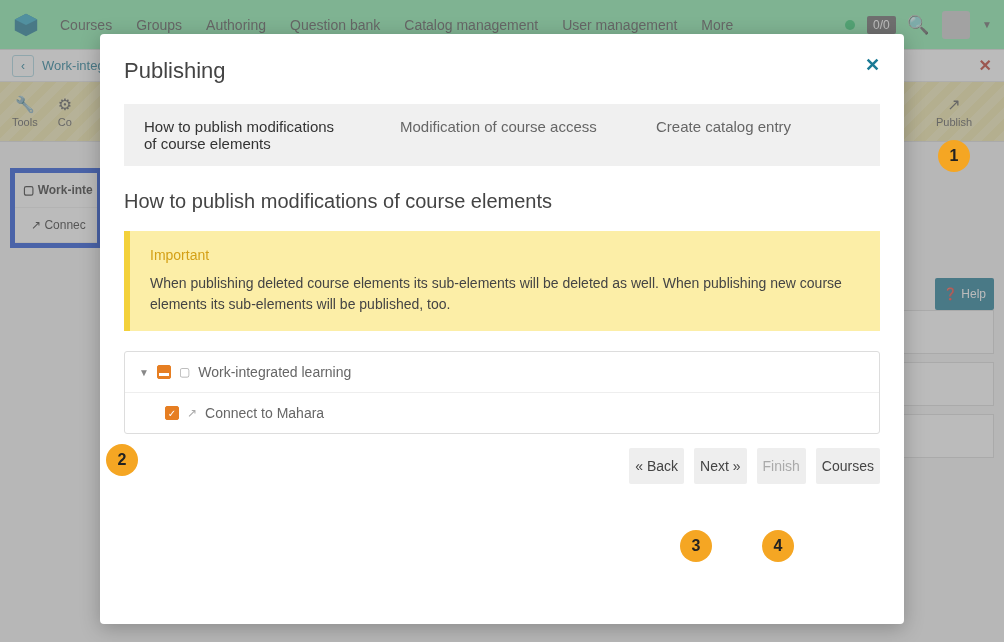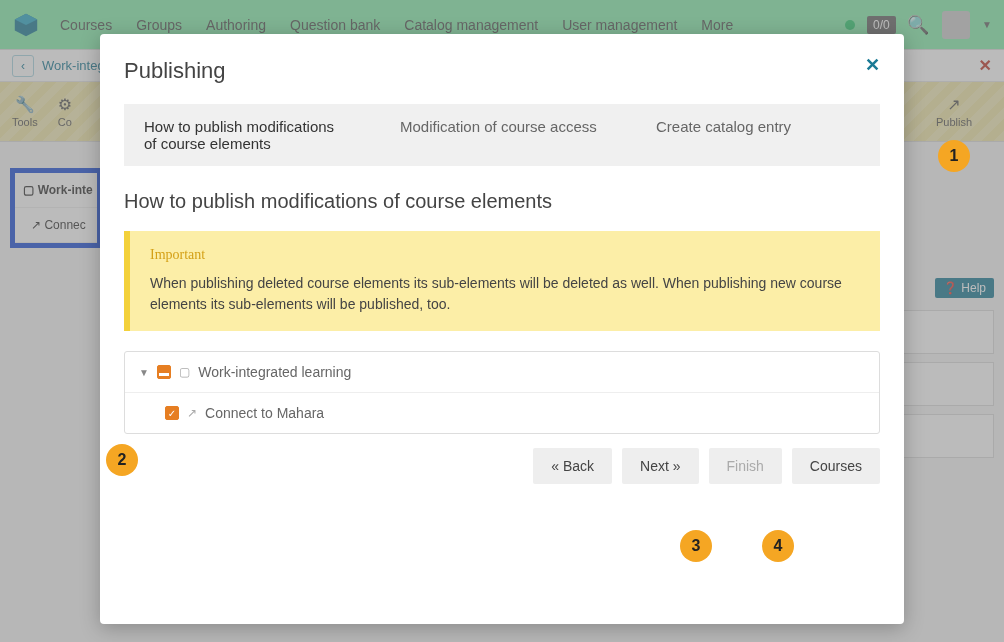--- a/index.html
+++ b/index.html
@@ -28,58 +28,58 @@
 .tool-btn { display: flex; flex-direction: column; align-items: center; font-size: 11px; color: #555; margin-right: 20px; cursor: pointer; }
 .tool-icon { font-size: 16px; margin-bottom: 2px; }
 .publish-btn { margin-left: auto; }
 
 
 .sidebar { position: absolute; left: 10px; top: 168px; width: 92px; background: #fff; border: 5px solid #1d4ed8; }
 .sidebar-item { padding: 10px 8px; border-bottom: 1px solid #eee; font-weight: bold; font-size: 12px; white-space: nowrap; overflow: hidden; }
 .sidebar-item.child { padding-left: 16px; font-weight: normal; }
 
 
-.help-btn { position: absolute; right: 10px; top: 278px; background: #1a7a95; color: #fff; padding: 3px 8px; font-size: 12px; border-radius: 2px; cursor: pointer; }
+.help-btn { position: absolute; right: 10px; top: 278px; background: #1a7a95; color: #fff; padding: 9px 8px; font-size: 12px; border-radius: 2px; cursor: pointer; }
 
 
 .overlay { position: absolute; inset: 0; background: rgba(120,120,120,0.5); }
 .modal { position: absolute; left: 100px; top: 34px; right: 100px; bottom: 18px; background: #fff; border-radius: 4px; box-shadow: 0 4px 20px rgba(0,0,0,0.25); padding: 24px; overflow: auto; }
 .modal-title { font-size: 22px; font-weight: 400; color: #444; margin-bottom: 20px; }
 .modal-close { position: absolute; top: 20px; right: 24px; color: #1a7a95; font-size: 18px; font-weight: bold; cursor: pointer; }
 
 .wizard-steps { display: flex; margin-bottom: 24px; }
 .step { flex: 1; padding: 14px 20px; background: #f0f0f0; color: #666; position: relative; font-size: 15px; }
 .step.active { color: #333; }
 .step:not(:last-child)::after { content: ''; position: absolute; right: -12px; top: 0; width: 0; height: 0; border-top: 24px solid transparent; border-bottom: 24px solid transparent; border-left: 12px solid #f0f0f0; z-index: 1; }
 .step:not(:first-child) { padding-left: 32px; }
 
 .section-title { font-size: 20px; font-weight: 400; color: #444; margin-bottom: 18px; }
 
 .alert { background: #fceea7; border-left: 6px solid #f3d13b; padding: 16px 20px; margin-bottom: 20px; }
-.alert-title { color: #d4a017; font-size: 14px; margin-bottom: 10px; font-family: Liberation Serif, serif; }
+.alert-title { color: #d4a017; font-size: 14px; margin-bottom: 10px; }
 .alert-body { color: #444; font-size: 14px; line-height: 1.5; }
 
 .select-text { margin-bottom: 14px; color: #444; }
 
 .tree { border: 1px solid #ddd; border-radius: 3px; margin-bottom: 14px; }
 .tree-row { padding: 12px 14px; border-bottom: 1px solid #eee; display: flex; align-items: center; gap: 8px; color: #666; }
 .tree-row:last-child { border-bottom: none; }
 .tree-row.child { padding-left: 40px; }
 .tree-caret { font-size: 10px; color: #888; }
 .chk { width: 14px; height: 14px; border: 1px solid #999; border-radius: 2px; display: inline-flex; align-items: center; justify-content: center; font-size: 10px; }
 .chk.partial { background: #e67e22; color: #fff; border-color: #e67e22; }
 .chk.checked { background: #e67e22; color: #fff; border-color: #e67e22; }
 .tree-icon { color: #aaa; font-size: 12px; }
 
 .bulk-actions { display: flex; align-items: center; gap: 14px; margin-bottom: 28px; }
 .bulk-actions label { display: flex; align-items: center; gap: 4px; color: #1a7a95; cursor: pointer; font-size: 14px; }
 .bulk-actions input { margin: 0; }
 
 .modal-actions { display: flex; gap: 10px; justify-content: flex-end; }
-.btn { background: #eee; border: none; padding: 10px 18px; cursor: pointer; font-size: 14px; color: #444; border-radius: 2px; }
+.btn { background: #eee; border: none; padding: 10px 6px; cursor: pointer; font-size: 14px; color: #444; border-radius: 2px; }
 .btn.disabled { color: #aaa; cursor: default; }
 
 
 .marker { position: absolute; width: 32px; height: 32px; background: #f5a623; border-radius: 50%; display: flex; align-items: center; justify-content: center; font-weight: bold; font-size: 16px; color: #222; z-index: 100; }
 
 
 .content-panel { position: absolute; right: 10px; top: 310px; width: 570px; }
 .panel-row { height: 44px; border: 1px solid #ddd; background: #fff; margin-bottom: 8px; }
 </style>
 </head>

